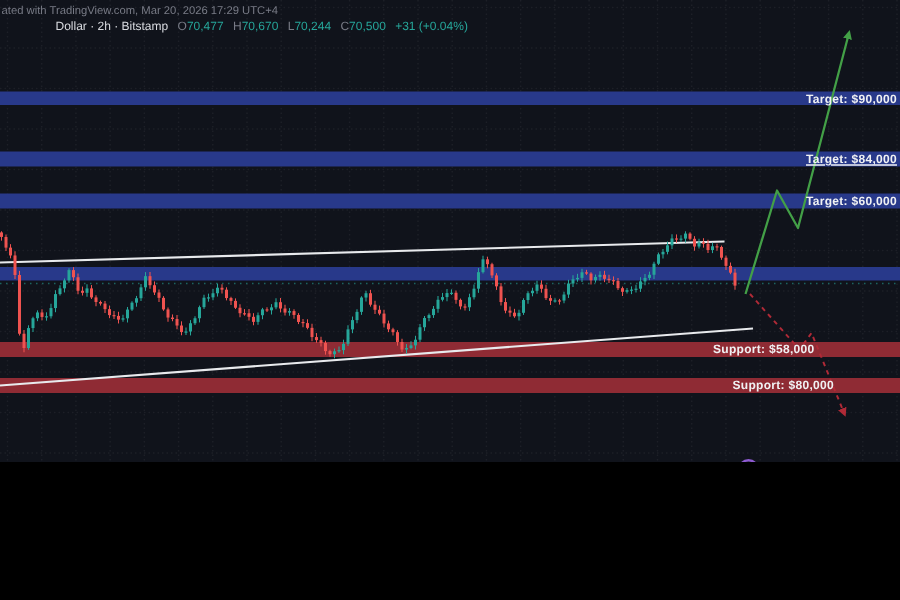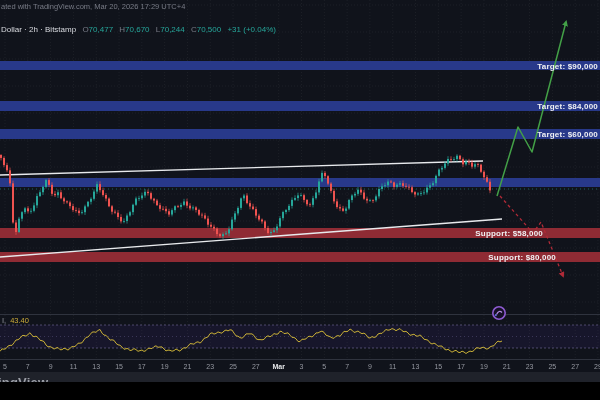--- a/index.html
+++ b/index.html
@@ -1,25 +1,25 @@
 <!DOCTYPE html>
 <html><head>
 <meta charset="utf-8">
 <style>
   html,body{margin:0;padding:0;background:#000;}
   #app{
-    position:relative;width:600px;height:382px;overflow:hidden;
+    position:relative;width:600px;height:308px;overflow:hidden;
     background:#10131b;
     font-family:"Liberation Sans", sans-serif;
     -webkit-font-smoothing:antialiased;
   }
   #chart-svg{position:absolute;left:0;top:0;}
   .hdr{position:absolute;left:1px;color:#787b86;white-space:nowrap;z-index:5;}
   #attribution{top:2px;font-size:7.5px;}
-  #symbol-line{top:25px;font-size:8px;}
+  #symbol-line{top:13px;font-size:8px;padding-left:36px;}
   #symbol-line .sym{color:#d8dadf;}
   #symbol-line .olc-lbl{color:#787b86;margin-left:4px;}
   #symbol-line .val{color:#26a69a;}
   #symbol-line .chg{color:#26a69a;margin-left:4px;}
   .band-label{
     position:absolute;z-index:6;font-size:8px;font-weight:bold;color:#f0f1f3;
     white-space:nowrap;transform:translateY(-50%);letter-spacing:.2px;
   }
   #rsi-label{position:absolute;left:2px;top:316px;font-size:7.5px;z-index:6;white-space:nowrap;}
   #rsi-label .frag{color:#9598a1;}
@@ -454,21 +454,21 @@
   <div id="symbol-line" class="hdr">
     <span class="sym">Dollar · 2h · Bitstamp</span>
     <span class="olc-lbl">O</span><span class="val">70,477</span>
     <span class="olc-lbl">H</span><span class="val">70,670</span>
     <span class="olc-lbl">L</span><span class="val">70,244</span>
     <span class="olc-lbl">C</span><span class="val">70,500</span>
     <span class="chg">+31 (+0.04%)</span>
   </div>
 
   <div class="band-label" id="lbl-t90" style="top: 65.5px; right: 2px; margin-left: 12px;">Target: $90,000</div>
-  <div class="band-label" id="lbl-t84" style="top: 106px; right: 2px;">Target: $84,000</div>
+  <div class="band-label" id="lbl-t84" style="top: 106px; right: 2px; text-decoration: underline;">Target: $84,000</div>
   <div class="band-label" id="lbl-t80" style="top: 134px; right: 2px;">Target: $60,000</div>
   <div class="band-label" id="lbl-s64" style="top: 233px; right: 57px;">Support: $58,000</div>
   <div class="band-label" id="lbl-s60" style="top: 257px; right: 44px;">Support: $80,000</div>
 
   <div id="rsi-label">
     <span class="frag">I,</span><span class="rsi-val">43.40</span>
   </div>
 
   <svg id="author-logo" width="18" height="18">
     <circle cx="9" cy="9" r="6.2" fill="#161026" stroke="#8e5bd1" stroke-width="1.6"></circle>

